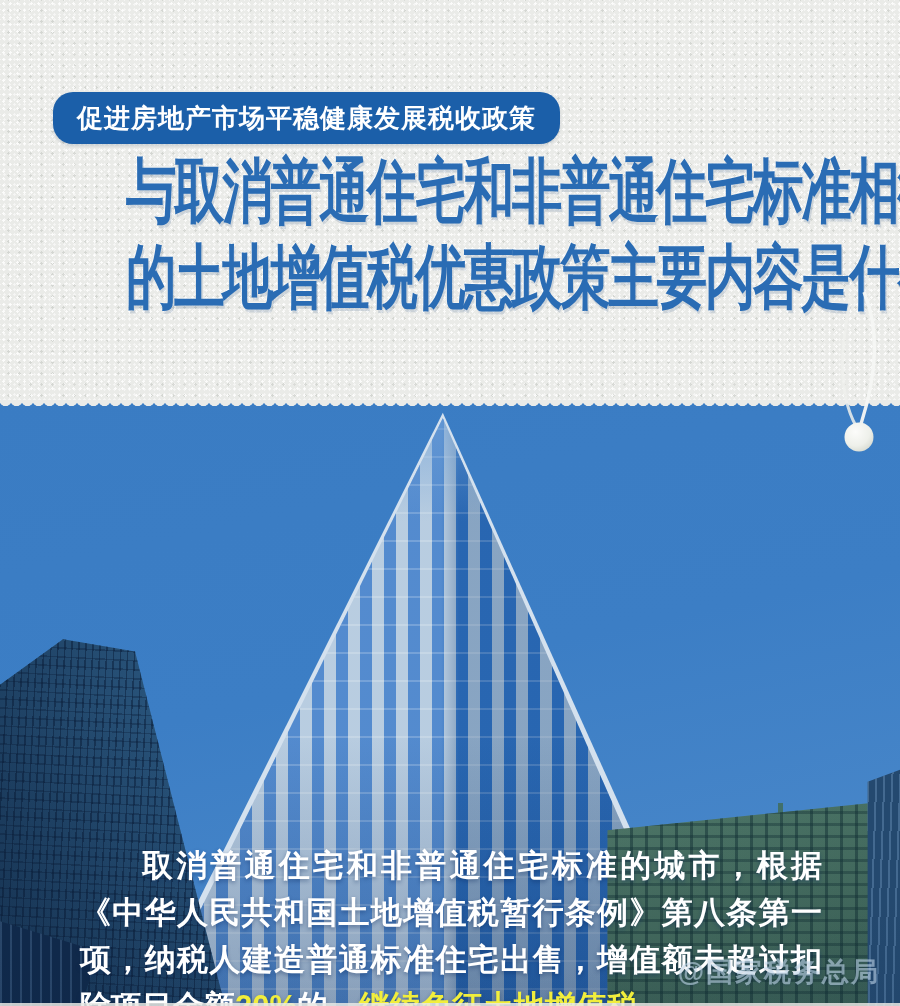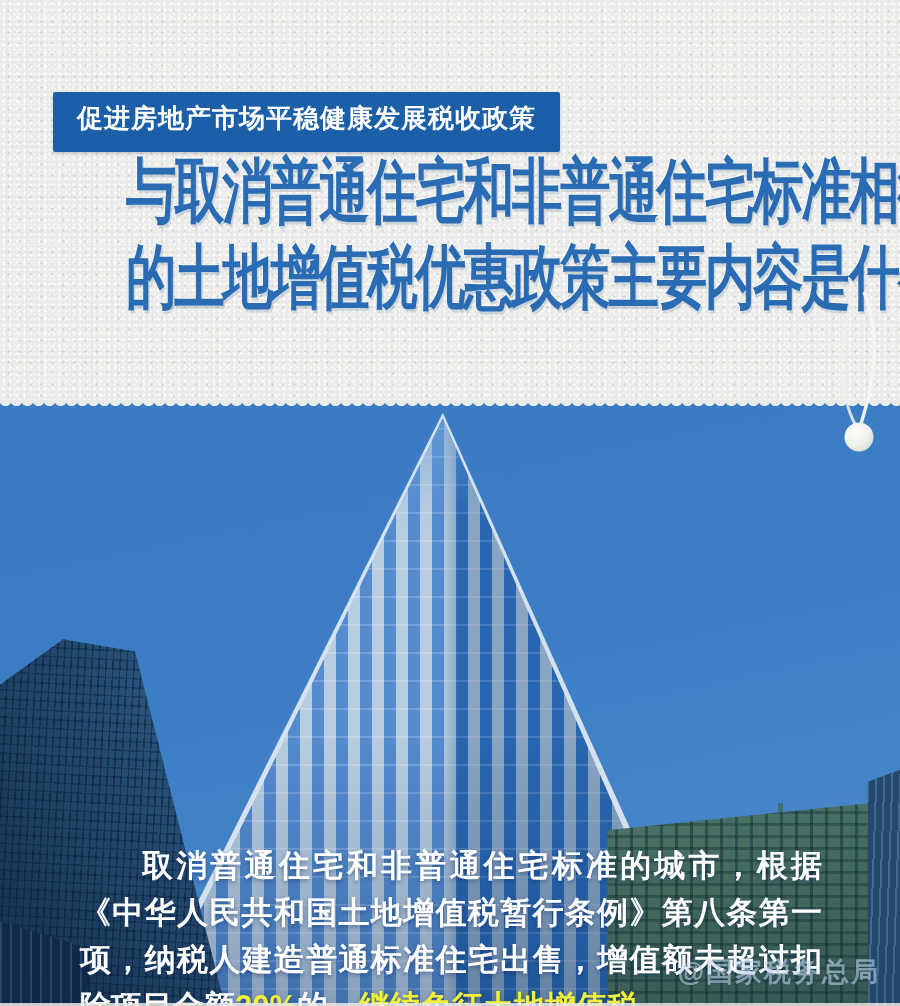--- a/index.html
+++ b/index.html
@@ -23,22 +23,22 @@
     background-image:
       radial-gradient(rgba(255,255,255,.8) 1px, rgba(0,0,0,0) 1.3px),
       radial-gradient(rgba(186,189,184,.45) 1px, rgba(0,0,0,0) 1.3px),
       radial-gradient(rgba(255,255,255,.5) 1px, rgba(0,0,0,0) 1.4px);
     background-size:7px 7px, 11px 11px, 5px 5px;
     background-position:0 0, 3px 5px, 2px 2px;
   }
   .badge{
     position:absolute;left:53px;top:92px;
     background:var(--badge-bg);
-    border-radius:2px;
-    padding:9px 24px 16px;
+    border-radius:20px;
+    padding:9px 24px 8px;
     box-shadow:0 2px 3px rgba(90,110,130,.25);
   }
   .badge span{
     color:#ffffff;font-size:26px;font-weight:700;letter-spacing:1px;
     white-space:nowrap;
   }
   .title{
     position:absolute;left:0;top:148px;width:900px;text-align:center;
   }
   .title-line{

